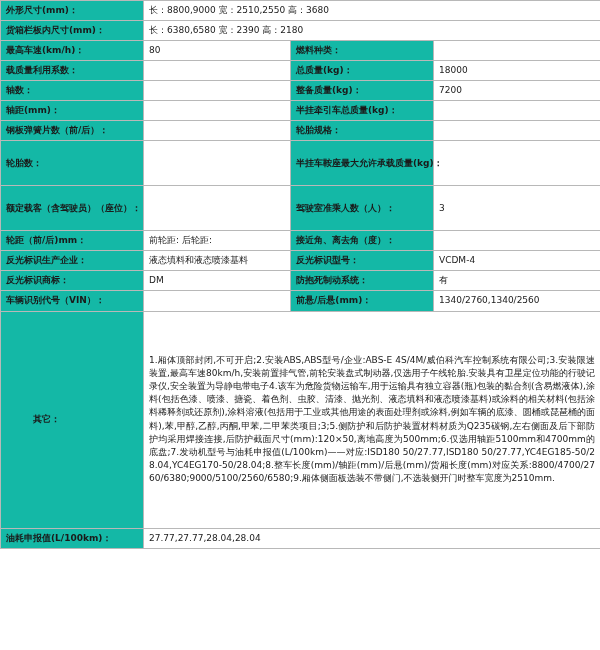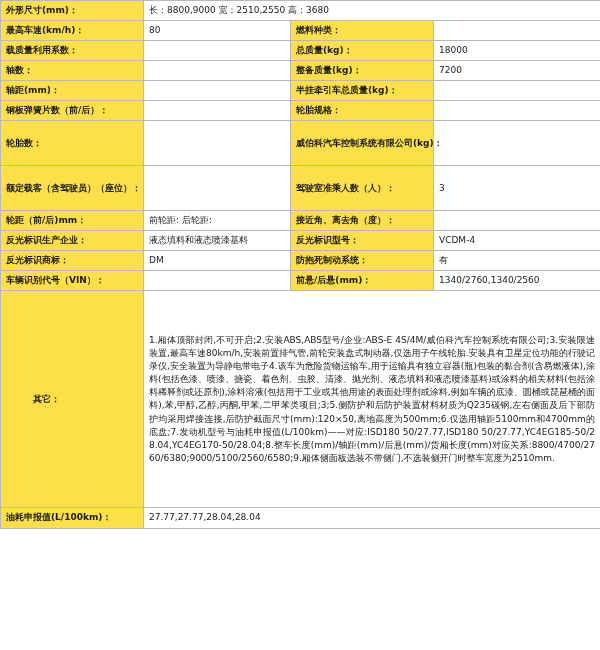--- a/index.html
+++ b/index.html
@@ -22,21 +22,21 @@
   }
   table.spec td {
     border: 1px solid #b8b8b8;
     vertical-align: middle;
     padding: 3px 5px;
     line-height: 1.45;
     word-break: break-all;
   }
   td.lbl {
     font-weight: bold;
-    background: #fde047;
+    background: #14b8a6;
     white-space: nowrap;
   }
   td.val {
     font-weight: normal;
   }
   .c1 { width: 143px; }
   .c2 { width: 147px; }
   .c3 { width: 143px; }
   .c4 { width: 167px; }
   .tall-other td { vertical-align: top; margin-top: 32px; }
@@ -53,20 +53,24 @@
   <colgroup>
     <col class="c1">
       <col class="c2">
       <col class="c3">
       <col class="c4">
   </colgroup>
   <tbody>
     <tr>
       <td class="lbl">外形尺寸(mm)：</td>
       <td class="val" colspan="3">长：8800,9000 宽：2510,2550 高：3680</td>
+    </tr>
+    <tr>
+      <td class="lbl">货箱栏板内尺寸(mm)：</td>
+      <td class="val" colspan="3">长：6380,6580 宽：2390 高：2180</td>
     </tr>
     <tr>
       <td class="lbl">最高车速(km/h)：</td>
       <td class="val">80</td>
       <td class="lbl">燃料种类：</td>
       <td class="val"></td>
     </tr>
     <tr>
       <td class="lbl">载质量利用系数：</td>
       <td class="val"></td>
@@ -87,21 +91,21 @@
     </tr>
     <tr>
       <td class="lbl">钢板弹簧片数（前/后）：</td>
       <td class="val"></td>
       <td class="lbl">轮胎规格：</td>
       <td class="val"></td>
     </tr>
     <tr>
       <td class="lbl" style="height:38px">轮胎数：</td>
       <td class="val"></td>
-      <td class="lbl">威伯科汽车控制系统有限公司(kg)：</td>
+      <td class="lbl">半挂车鞍座最大允许承载质量(kg)：</td>
       <td class="val"></td>
     </tr>
     <tr>
       <td class="lbl" style="height:38px">额定载客（含驾驶员）（座位）：</td>
       <td class="val"></td>
       <td class="lbl">驾驶室准乘人数（人）：</td>
       <td class="val">3</td>
     </tr>
     <tr>
       <td class="lbl">轮距（前/后)mm：</td>

